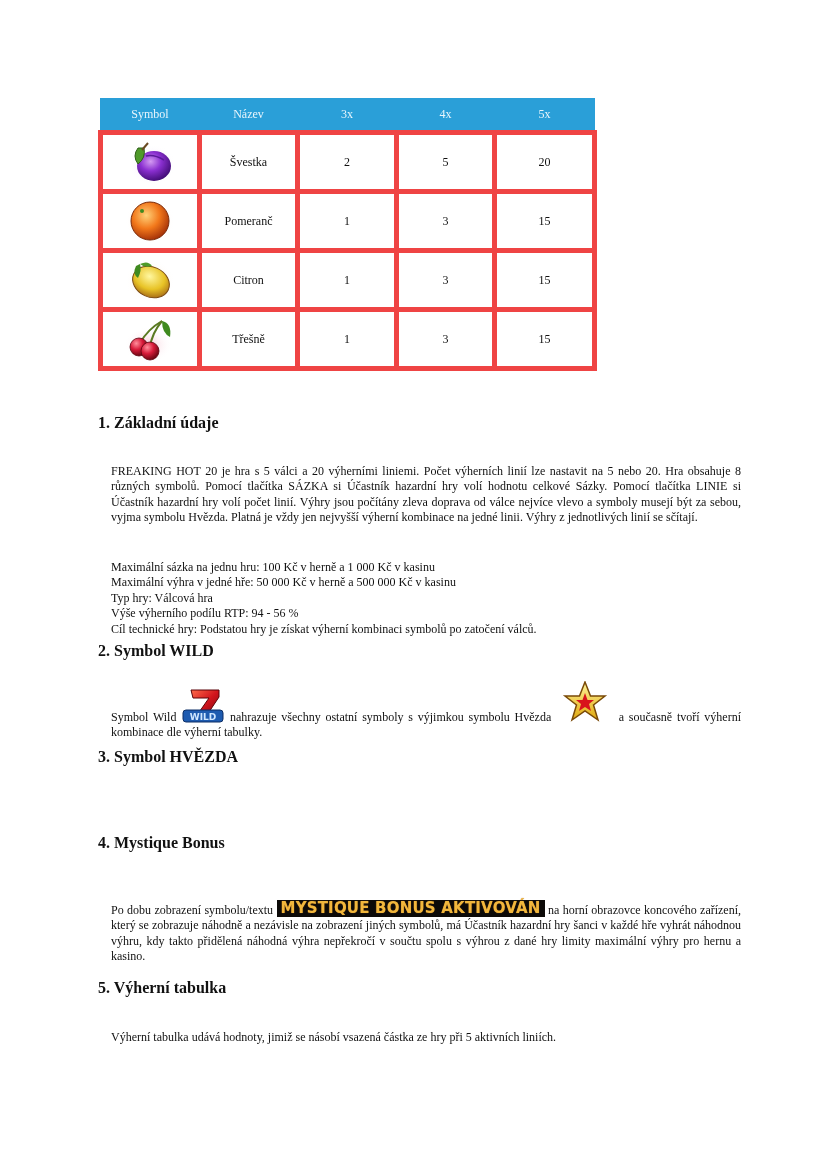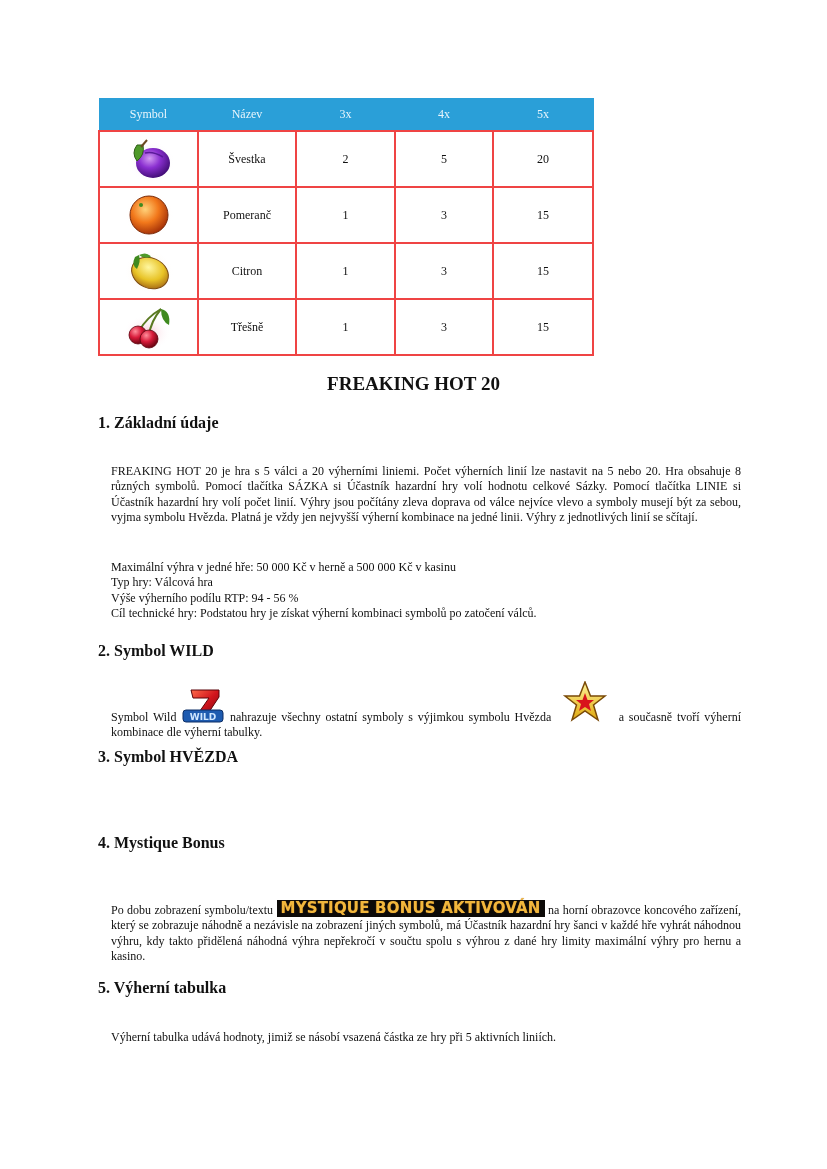--- a/index.html
+++ b/index.html
@@ -6,21 +6,21 @@
   body { width: 827px; height: 1169px; position: relative; overflow: hidden;
          font-family: "Liberation Serif", "DejaVu Serif", serif; color: #111; }
   .page { position: absolute; left: 0; top: 0; width: 827px; height: 1169px; }
 
   
   table.paytable { position: absolute; left: 98px; top: 98px; width: 494px;
                    border-collapse: collapse; table-layout: fixed; }
   table.paytable th { background: #2a9fd8; color: #e8f5fc; font-weight: normal;
                       font-size: 12px; height: 23px; padding: 4px; text-align: center;
                       border: 1px solid #2a9fd8; }
-  table.paytable td { border: 2px solid #ef4444; height: 54px; padding: 0;
+  table.paytable td { border: 5px solid #ef4444; height: 54px; padding: 0;
                       text-align: center; font-size: 12px; color: #111; }
   table.paytable col.c1 { width: 99px; }
   table.paytable col.c2 { width: 98px; }
   table.paytable col.c3 { width: 99px; }
   table.paytable col.c4 { width: 98px; }
   table.paytable col.c5 { width: 100px; }
   .fruit { display: inline-block; width: 52px; height: 48px; vertical-align: middle; }
 
   h1.title { position: absolute; left: 0; width: 827px; top: 373px; margin: 0;
              text-align: center; font-size: 19px; font-weight: bold; }
@@ -156,25 +156,25 @@
           </svg>
         </td>
         <td>Třešně</td>
         <td>1</td>
         <td>3</td>
         <td>15</td>
       </tr>
     </tbody>
   </table>
 
-  <h1 class="title">FREAKING HOT 20</h1>
 
   <h2 style="top:414px">1. Základní údaje</h2>
   <p class="p" style="top:451px">FREAKING HOT 20 je hra s 5 válci a 20 výherními liniemi. Počet výherních linií lze nastavit na 5 nebo 20. Hra obsahuje 8 různých symbolů. Pomocí tlačítka SÁZKA si Účastník hazardní hry volí hodnotu celkové Sázky. Pomocí tlačítka LINIE si Účastník hazardní hry volí počet linií. Výhry jsou počítány zleva doprava od válce nejvíce vlevo a symboly musejí být za sebou, vyjma symbolu Hvězda. Platná je vždy jen nejvyšší výherní kombinace na jedné linii. Výhry z jednotlivých linií se sčítají.</p>
   <div class="p left" style="top:547px">
+    <span class="line">Maximální sázka na jednu hru: 100 Kč v herně a 1 000 Kč v kasinu</span>
     <span class="line">Maximální výhra v jedné hře: 50 000 Kč v herně a 500 000 Kč v kasinu</span>
     <span class="line">Typ hry: Válcová hra</span>
     <span class="line">Výše výherního podílu RTP: 94 - 56 %</span>
     <span class="line">Cíl technické hry: Podstatou hry je získat výherní kombinaci symbolů po zatočení válců.</span>
   </div>
 
   <h2 style="top:642px">2. Symbol WILD</h2>
   <div class="p" style="top:668px; text-align:justify;">
     <span>Symbol Wild</span>
     <svg class="inline-img" width="44" height="36" viewBox="0 0 44 36" style="vertical-align:-3px">

